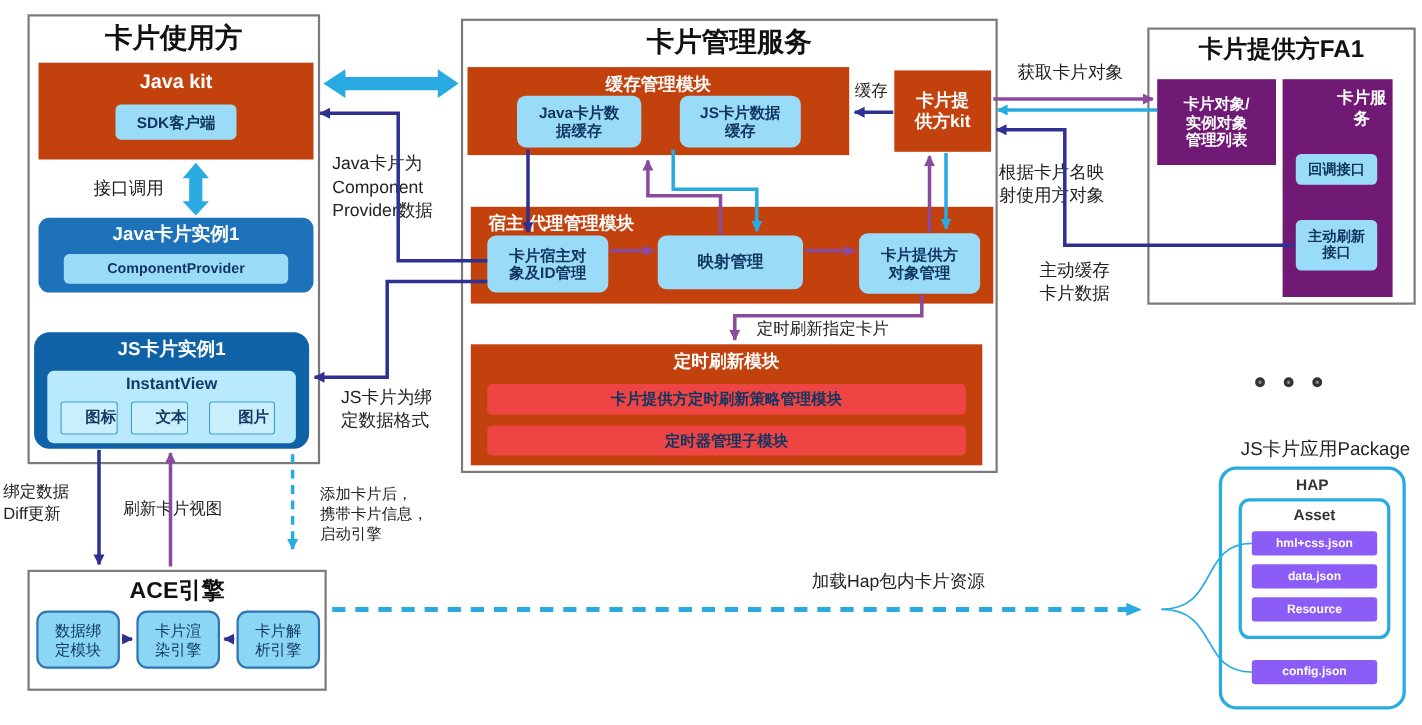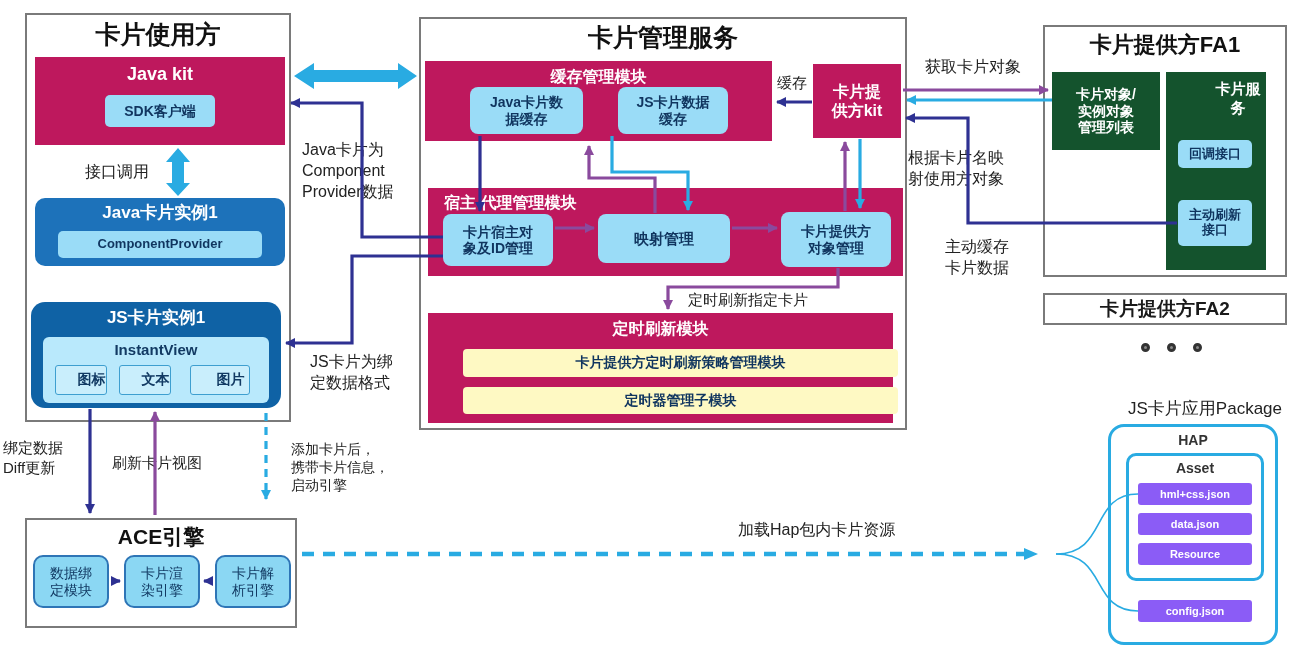--- a/index.html
+++ b/index.html
@@ -3,28 +3,28 @@
 <meta charset="utf-8">
 <style>
   html,body{margin:0;padding:0;background:#ffffff;}
   #stage{
     position:relative;width:1293px;height:659px;background:#ffffff;overflow:hidden;
     font-family:"Liberation Sans","DejaVu Sans",sans-serif;color:#1a1a1a;
   }
   .abs{position:absolute;box-sizing:border-box;}
   .panel{background:#ffffff;border:2px solid #7a7a7a;}
   .ptitle{font-weight:bold;color:#111;text-align:center;}
-  .navy{background:#be185d;color:#ffffff;}
+  .navy{background:#c2410c;color:#ffffff;}
   .mblue{background:#1d72ba;color:#ffffff;border-radius:10px;}
   .jsblue{background:#0f62a5;color:#ffffff;border-radius:14px;}
-  .fablue{background:#14532d;color:#ffffff;}
+  .fablue{background:#701a75;color:#ffffff;}
   .lite{background:#9adcf7;color:#10355f;font-weight:bold;display:flex;flex-direction:column;
         align-items:center;justify-content:center;text-align:center;border-radius:8px;line-height:1.15;}
-  .bar{background:#fef9c3;color:#10355f;font-weight:bold;display:flex;align-items:center;
-       justify-content:center;border-radius:4px;margin-left:20px;}
+  .bar{background:#ef4444;color:#10355f;font-weight:bold;display:flex;align-items:center;
+       justify-content:center;border-radius:4px;}
   .acebox{background:#8bd7f3;border:2px solid #2e75b6;border-radius:10px;color:#123a63;
           font-weight:normal;display:flex;flex-direction:column;align-items:center;justify-content:center;line-height:1.2;}
   .chip{background:#c9eefc;border:1px solid #3e9fd0;color:#123a63;font-weight:bold;
         display:flex;align-items:center;justify-content:center;border-radius:3px;padding-left:21px;}
   .cyanbox{background:#ffffff;border:3px solid #29abe2;}
   .filebtn{background:#8b5cf6;color:#ffffff;border-radius:3px;display:flex;align-items:center;
            justify-content:center;font-size:11px;font-weight:bold;}
   .lbl{color:#222;line-height:1.3;}
   .ctr{display:flex;flex-direction:column;align-items:center;justify-content:center;text-align:center;line-height:1.2;}
   .dot{width:9px;height:9px;border-radius:50%;background:#8a8a8a;border:3px solid #333;}
@@ -158,23 +158,20 @@
   </div>
   <div class="abs fablue" style="left:1166px;top:72px;width:100px;height:198px;">
     <div style="text-align:center;font-size:15px;font-weight:bold;margin-top:8px;padding-left:44px;">卡片服务</div>
   </div>
   <div class="abs lite" style="left:1178px;top:140px;width:74px;height:28px;font-size:13px;border-radius:5px;">回调接口</div>
   <div class="abs lite" style="left:1178px;top:200px;width:74px;height:46px;font-size:13px;border-radius:5px;">
     <span>主动刷新</span>
       <span>接口</span>
   </div>
 
-  <div class="abs panel ctr" style="left:1043px;top:293px;width:244px;height:32px;">
-    <span style="font-size:19px;font-weight:bold;">卡片提供方FA2</span>
-  </div>
   <div class="abs dot" style="left:1141px;top:343px;"></div>
   <div class="abs dot" style="left:1167px;top:343px;"></div>
   <div class="abs dot" style="left:1193px;top:343px;"></div>
 
   <div class="abs lbl" style="left:1128px;top:398px;font-size:17px;">JS卡片应用Package</div>
   <div class="abs cyanbox" style="left:1108px;top:424px;width:170px;height:221px;border-radius:16px;">
     <div style="text-align:center;font-size:14px;color:#333;margin-top:5px;font-weight:bold;">HAP</div>
   </div>
   <div class="abs cyanbox" style="left:1126px;top:453px;width:138px;height:128px;border-radius:10px;">
     <div style="text-align:center;font-size:14px;color:#333;margin-top:4px;font-weight:bold;">Asset</div>

